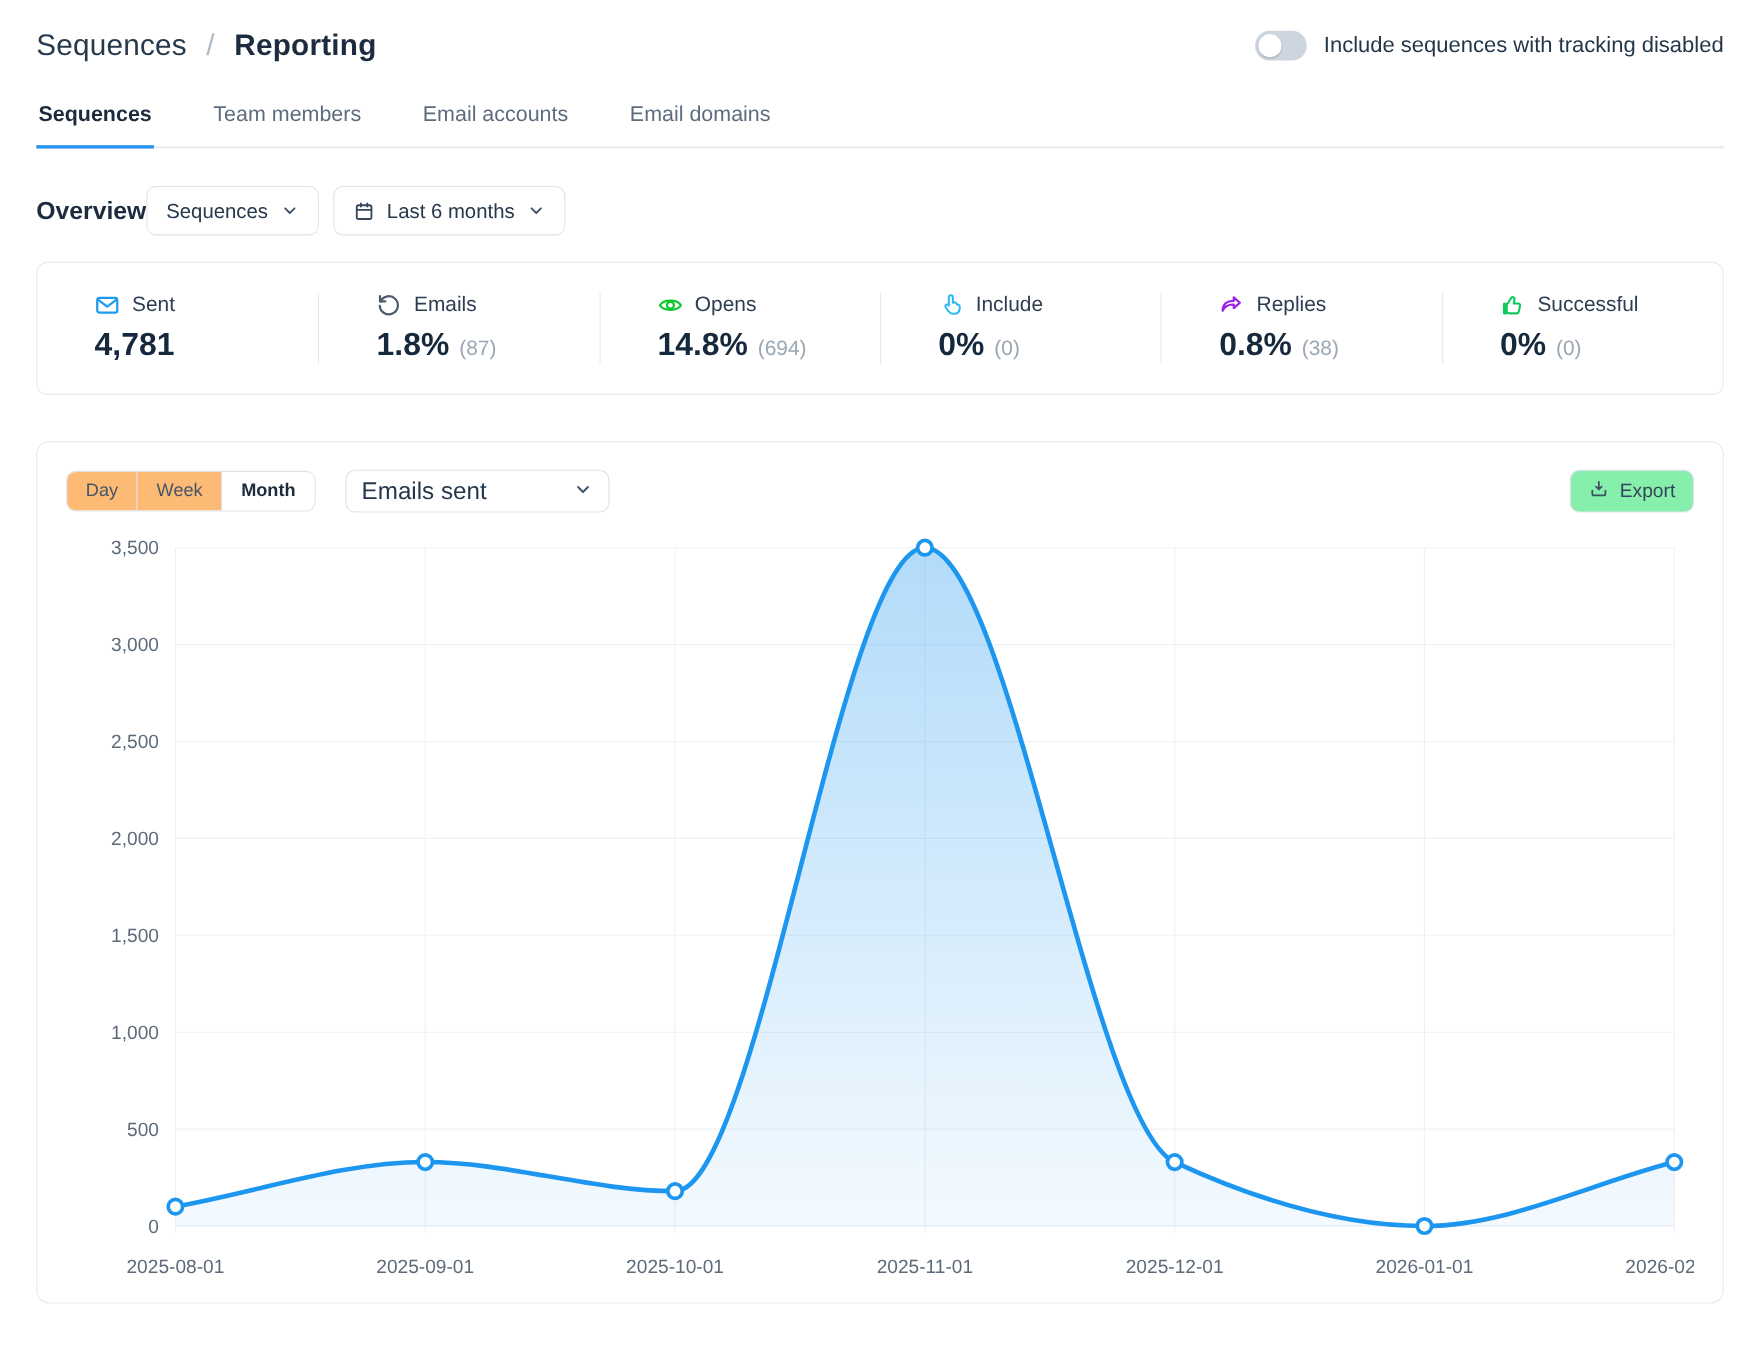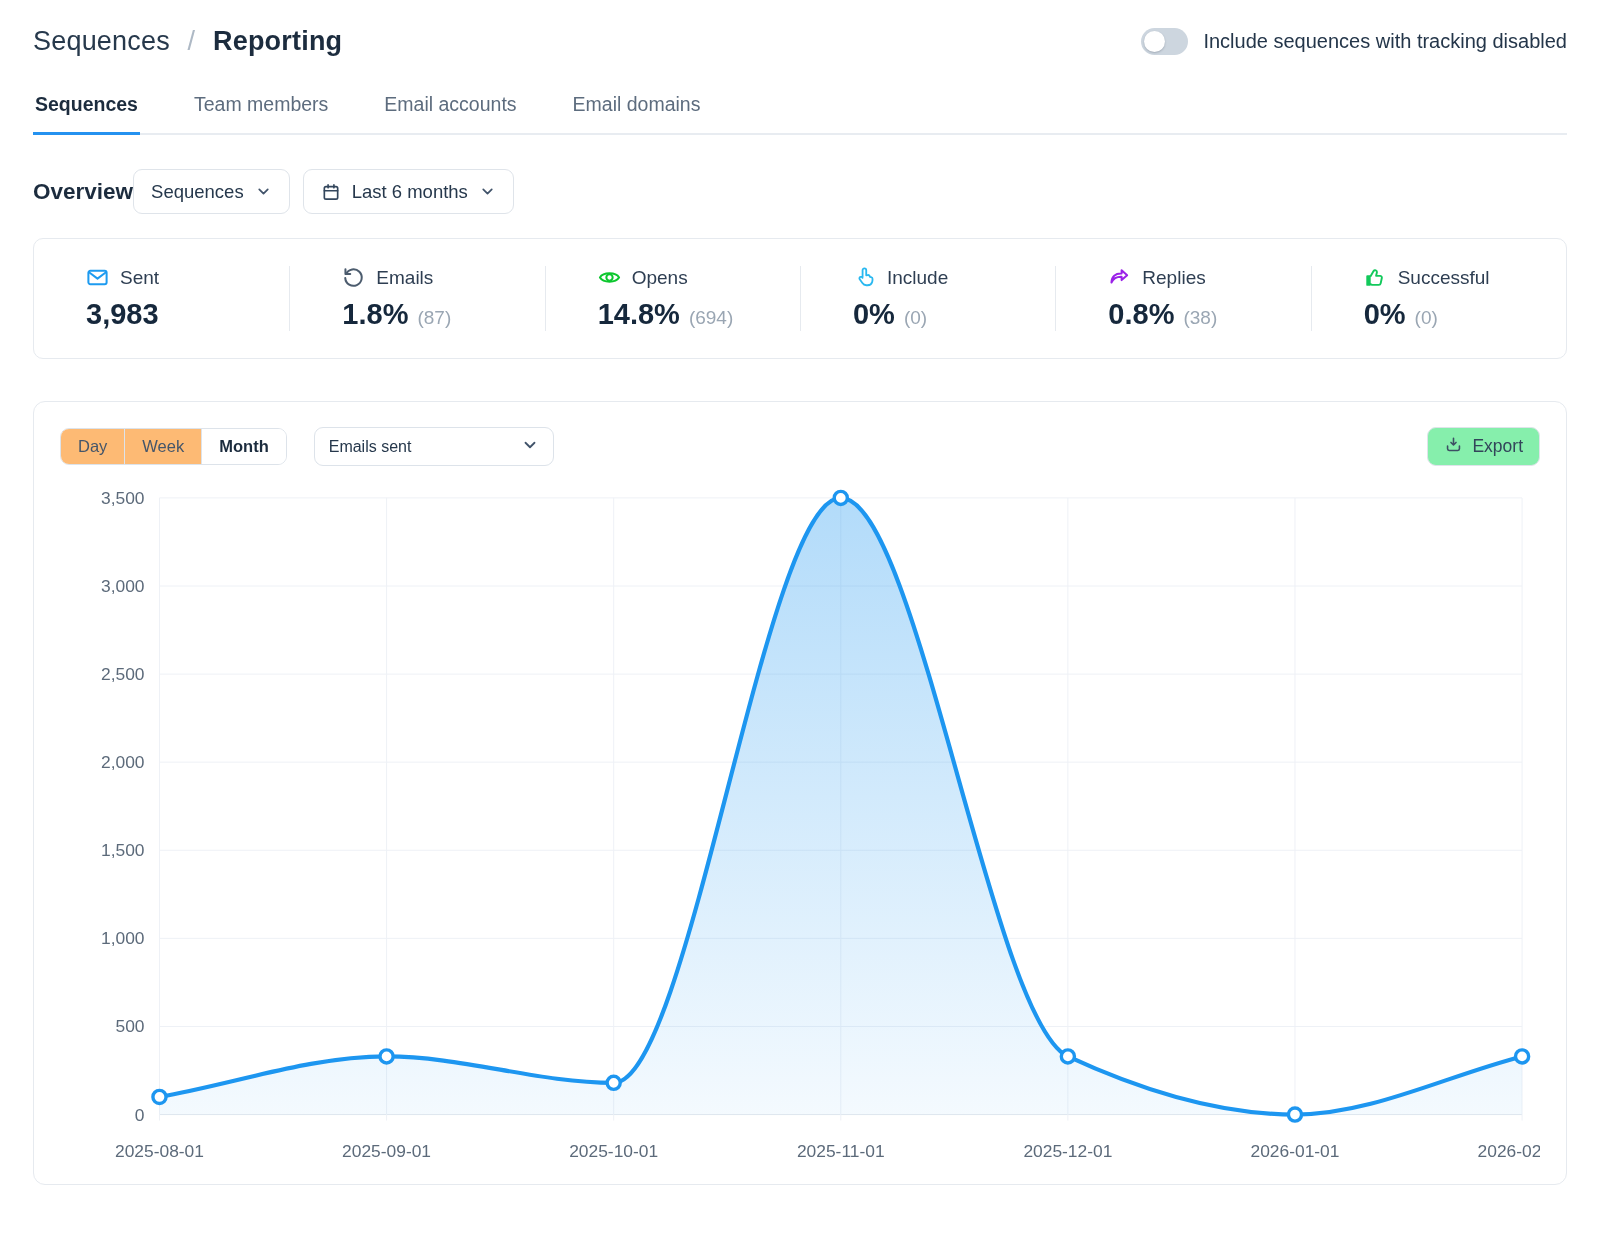--- a/index.html
+++ b/index.html
@@ -47,21 +47,21 @@
 
   
   .chart-card { margin-top:42px; border:1px solid #e6eaef; border-radius:12px; padding:25px 26px 14px 26px; background:#fff; }
   .chart-controls { display:flex; align-items:center; gap:27px; }
   .segmented { display:flex; border:1px solid #dde3ea; border-radius:9px; overflow:hidden; }
   .seg-btn { padding:8px 17px; font-size:16.5px; background:#fdba74; color:#45566a; border:none; cursor:pointer;
     font-family:"Liberation Sans",sans-serif; }
   .seg-btn + .seg-btn { border-left:1px solid #dde3ea; }
   .seg-btn.active { background:#ffffff; color:#1c2c3e; font-weight:700; }
   .select-box { display:flex; align-items:center; justify-content:space-between; width:240px; height:39px;
-    border:1px solid #dde3ea; border-radius:9px; padding:4px 14px; font-size:16px; color:#25374b; cursor:pointer; }
+    border:1px solid #dde3ea; border-radius:9px; padding:4px 14px; font-size:22px; color:#25374b; cursor:pointer; }
   .export-btn { margin-left:auto; display:flex; align-items:center; gap:9px; height:39px; padding:0 16px;
     border:1px solid #dfe4ea; border-radius:9px; background:#86efac; font-size:17.5px; color:#33455a; cursor:pointer; }
   .chart-wrap { margin-top:16px; }
   #chart-svg { width:100%; height:auto; display:block; }
   #chart-svg text { font-family:"Liberation Sans", sans-serif; }
 </style>
 </head>
 <body>
 
 <div class="page">
@@ -121,21 +121,21 @@
       <div class="stat-top">
         <span>
           <svg width="23" height="23" viewBox="0 0 24 24" fill="none" stroke="#1d9bf0" stroke-width="2.1" stroke-linecap="round" stroke-linejoin="round">
               <rect x="2.5" y="5" width="19" height="14" rx="2"></rect>
               <path d="M3.5 6.8 L12 13.2 L20.5 6.8"></path>
             </svg>
         </span>
         <span>Sent</span>
       </div>
       <div class="stat-value-row">
-        <span class="stat-value">3,983</span>
+        <span class="stat-value">4,781</span>
         <span class="stat-count"></span>
       </div>
     </div>
     <div class="stat">
       <div class="stat-top">
         <span>
           <svg width="23" height="23" viewBox="0 0 24 24" fill="none" stroke="#4c5c6e" stroke-width="2.1" stroke-linecap="round" stroke-linejoin="round">
               <path d="M3.6 3.4 v5 h5"></path>
               <path d="M4.2 8.4 A 8.6 8.6 0 1 1 3.4 12.6"></path>
             </svg>

